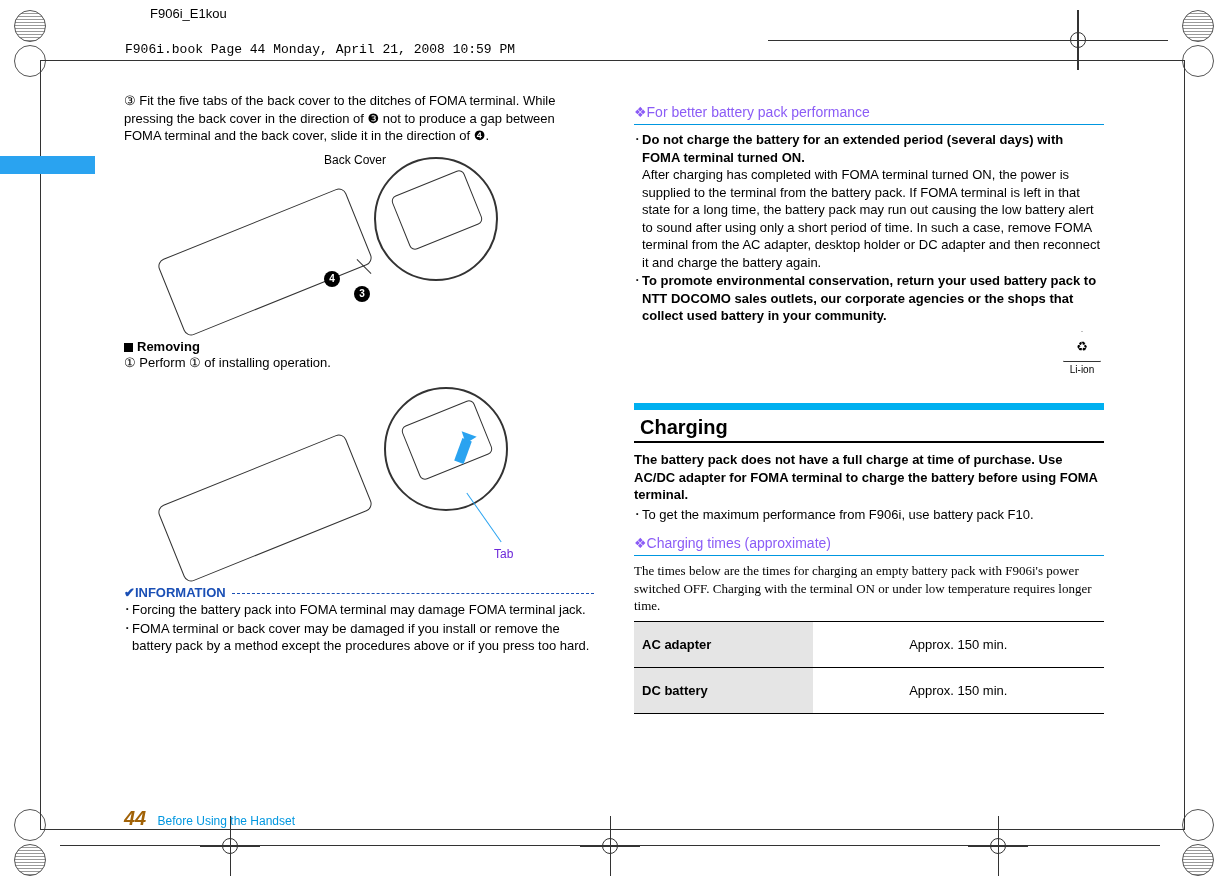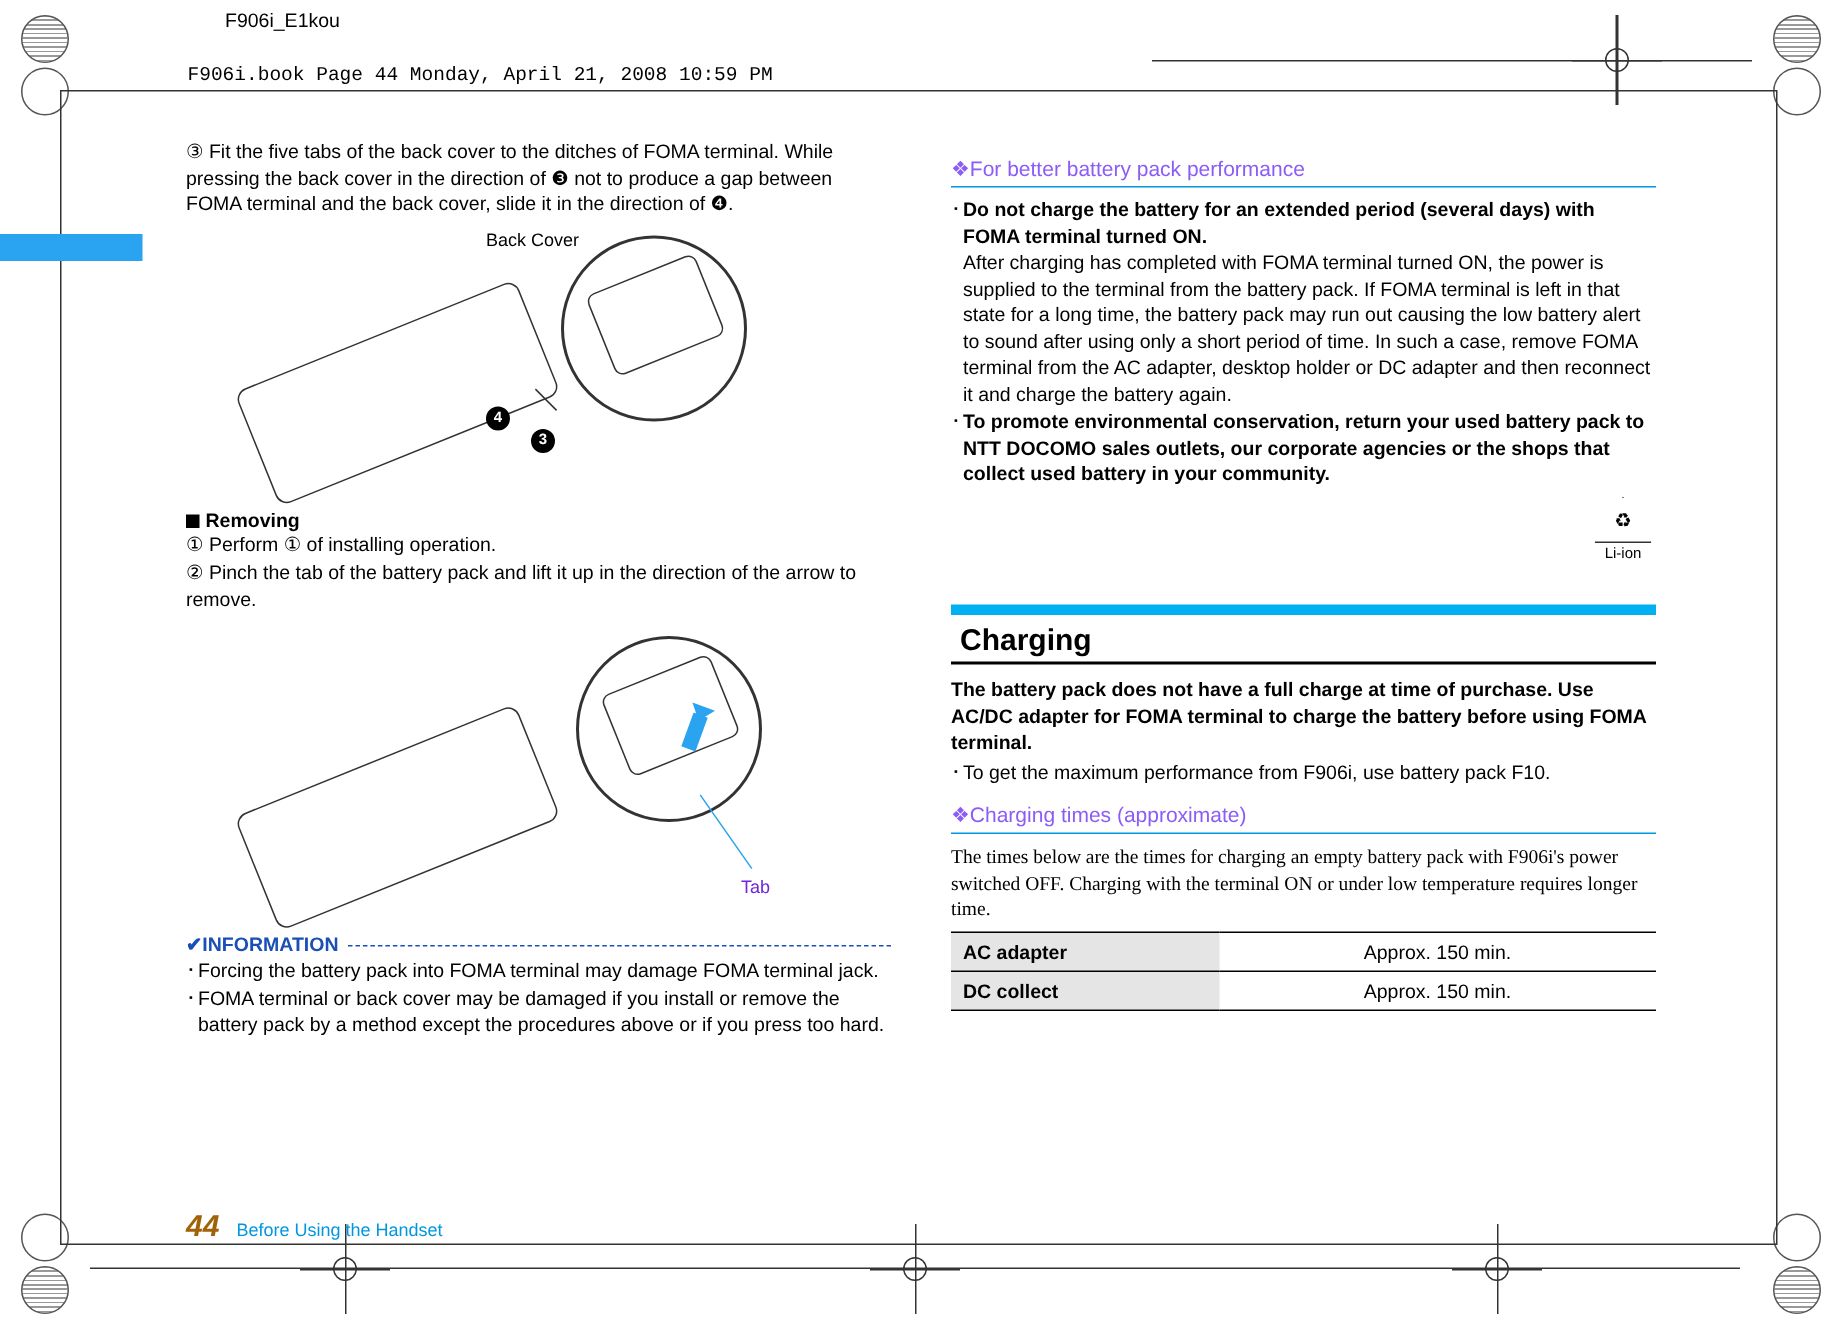--- a/index.html
+++ b/index.html
@@ -42,21 +42,21 @@
   .subhead{font-weight:bold;margin-top:6px;}
   .info-title{color:#1a4fb5;font-weight:bold;display:flex;align-items:center;}
   .info-title .dashes{flex:1;border-bottom:1px dashed #1a4fb5;margin-left:6px;height:1px;}
   .bullet-line{display:flex;margin:1px 0;line-height:1.35;}
   .bullet-line .b{width:8px;flex-shrink:0;}
   .blue-dia{color:#8b5cf6;font-weight:normal;font-size:14px;margin:12px 0 4px 0;}
   .blue-rule{height:1px;background:#0097e0;margin-top:2px;}
   .cyan-bar{height:7px;background:#00b0f0;margin-top:28px;}
   .black-sect{font-weight:bold;font-size:20px;border-bottom:2px solid #000;padding:4px 0 2px 6px;margin-top:2px;}
   .charge-table{width:100%;border-collapse:collapse;margin-top:6px;font-size:13px;}
-  .charge-table td{border-top:1px solid #000;border-bottom:1px solid #000;padding:5px 8px;}
+  .charge-table td{border-top:1px solid #000;border-bottom:1px solid #000;padding:15px 8px;}
   .charge-table td.h{background:#e5e5e5;font-weight:bold;width:38%;}
   .footer{position:absolute;left:124px;top:807px;font-size:12px;color:#0097e0;}
   .footer .pn{font-family:Arial;font-size:20px;color:#a16207;font-style:italic;font-weight:bold;margin-right:8px;}
   .li-ion{width:44px;height:44px;margin-left:auto;margin-top:6px;display:flex;flex-direction:column;align-items:center;}
   .li-ion .tri{width:36px;height:30px;border:1px solid #333;clip-path:polygon(50% 0,100% 100%,0 100%);display:flex;align-items:center;justify-content:center;}
   .li-ion .txt{font-size:10px;margin-top:2px;}
   .tab-arrow{position:absolute;width:10px;height:24px;background:#2aa3f0;}
   .tab-arrow::after{content:"";position:absolute;bottom:-6px;left:-3px;border-left:8px solid transparent;border-right:8px solid transparent;border-bottom:10px solid #2aa3f0;}
   .tab-line{position:absolute;width:60px;height:1px;background:#2aa3f0;}
 </style>
@@ -109,23 +109,20 @@
       </div>
       <div style="position:absolute;left:230px;top:115px;width:20px;height:1px;background:#333;transform:rotate(45deg);"></div>
       <div class="arrow-num" style="left:200px;top:120px;">4</div>
       <div class="arrow-num" style="left:230px;top:135px;">3</div>
     </div>
 
     <div class="subhead"><span class="sq-bullet"></span><span>Removing</span></div>
     <div class="step-line">
         <span class="step-text">① Perform ① of installing operation.</span>
       </div>
-    <div class="step-line">
-        <span class="step-text">② Pinch the tab of the battery pack and lift it up in the direction of the arrow to remove.</span>
-      </div>
 
     <div class="fig" style="height:200px;">
       <div class="phone-body" style="left:40px;top:90px;"></div>
       <div class="zoom-circle" style="left:260px;top:10px;">
         <div class="zoom-rect"></div>
         <div class="tab-arrow" style="left:72px;top:50px;transform:rotate(200deg);"></div>
       </div>
       <div class="tab-line" style="left:330px;top:140px;transform:rotate(55deg);"></div>
       <span class="fig-label" style="left:370px;top:170px;color:#6d28d9;">Tab</span>
     </div>
@@ -180,21 +177,21 @@
     <div class="blue-rule"></div>
     <div style="margin-top:6px;line-height:1.35;font-family:Liberation Serif, serif;">The times below are the times for charging an empty battery pack with F906i's power switched OFF. Charging with the terminal ON or under low temperature requires longer time.</div>
 
     <table class="charge-table">
       <tbody>
           <tr>
         <td class="h">AC adapter</td>
         <td style="text-align:center;">Approx. 150 min.</td>
       </tr>
       <tr>
-        <td class="h">DC collect</td>
+        <td class="h">DC battery</td>
         <td style="text-align:center;">Approx. 150 min.</td>
       </tr>
     </tbody>
       </table>
   </div>
 </div>
 
 <div class="footer">
   <span class="pn">44</span>
   <span>Before Using the Handset</span>

